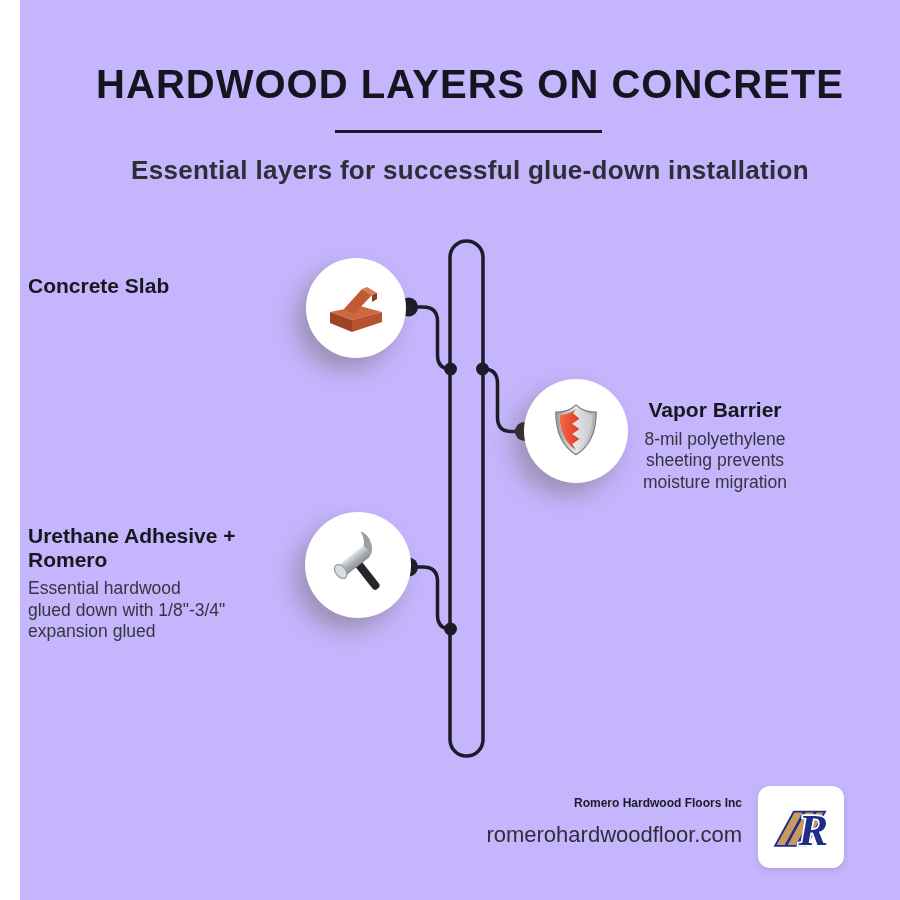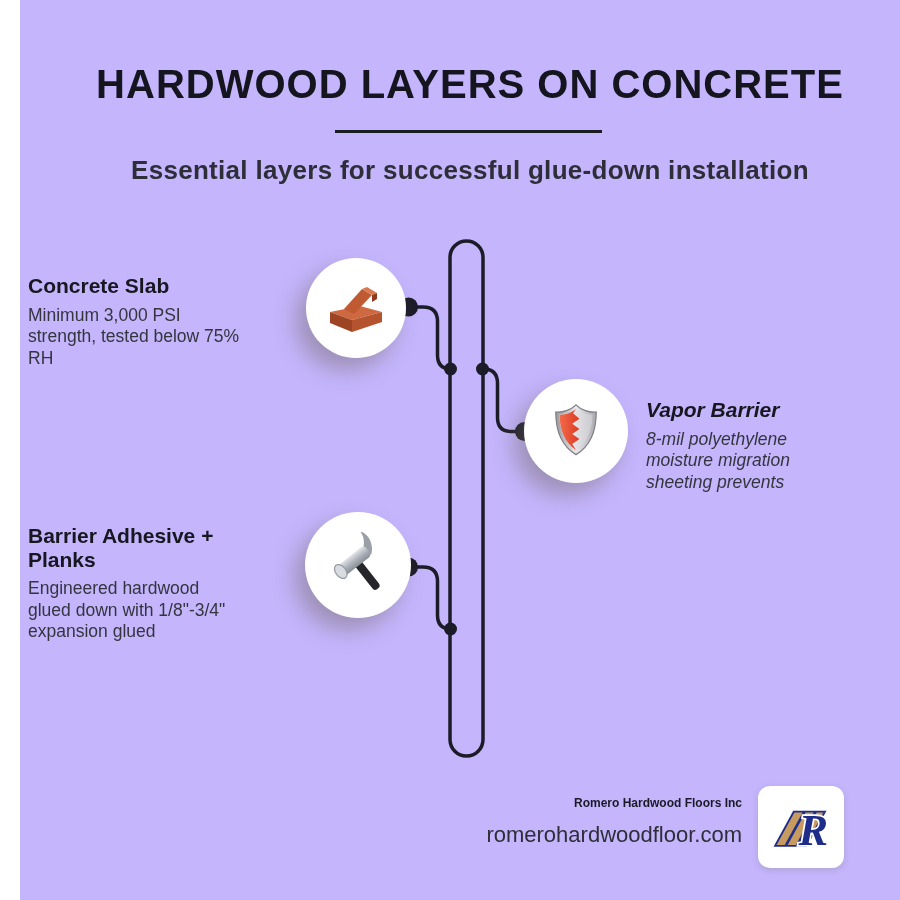--- a/index.html
+++ b/index.html
@@ -27,21 +27,21 @@
     position:absolute;background:#ffffff;border-radius:50%;
     box-shadow:-10px 12px 22px rgba(110,100,95,.45);
     display:flex;align-items:center;justify-content:center;
   }
   .c1{left:286px;top:258px;width:100px;height:100px;}
   .c2{left:504px;top:379px;width:104px;height:104px;}
   .c3{left:285px;top:512px;width:106px;height:106px;}
   
   .step-text{position:absolute;width:260px;}
   .step-text.left{right:632px;}
-  .step-text.right{left:626px;text-align:left;width:210px;font-style:italic;}
+  .step-text.right{left:590px;text-align:center;width:210px;}
   .t1{top:274px;}
   .t2{top:398px;}
   .t3{top:524px;}
   .step-title{font-size:21px;font-weight:700;color:#17171f;line-height:1.12;margin:0 0 7px 0;}
   .step-desc{font-size:17.5px;color:#35353e;line-height:1.24;margin:0;}
   
   .footer-text{position:absolute;right:178px;top:796px;text-align:right;}
   .footer-company{font-size:12px;font-weight:700;color:#1b1b27;margin:0 0 12px 0;}
   .footer-site{font-size:22px;font-weight:400;color:#2e2e38;margin:0;}
   .logo-box{
@@ -71,25 +71,20 @@
       <circle cx="430.5" cy="369" r="6.5"></circle>
       <circle cx="462.5" cy="369" r="6.5"></circle>
       <circle cx="504.5" cy="431.5" r="9.5"></circle>
       <circle cx="388.5" cy="567" r="9.5"></circle>
       <circle cx="430.5" cy="629" r="6.5"></circle>
     </g>
   </svg>
 
   <div class="step-text left t1">
     <p class="step-title">Concrete Slab</p>
-    <p class="step-desc">
-      <span style="display:block">Minimum 3,000 PSI</span>
-      <span style="display:block">strength, tested below 75%</span>
-      <span style="display:block">RH</span>
-    </p>
   </div>
   <div class="node-circle c1">
     <svg width="64" height="64" viewBox="0 0 64 64">
 
       <polygon points="6,36 36,30 58,36 28,44" fill="#cd6840"></polygon>
       <polygon points="6,36 28,44 28,56 6,47" fill="#9d4424"></polygon>
       <polygon points="28,44 58,36 58,46 28,56" fill="#b5532f"></polygon>
 
       <polygon points="20,33 38,13 48,19 30,38" fill="#c05a33"></polygon>
       <polygon points="38,13 43,11 53,17 48,19" fill="#d87a50"></polygon>
@@ -116,32 +111,32 @@
       </defs>
       <path d="M32,4 C38,10 48,13.5 56,12.5 C56,34 49,53 32,63 C15,53 8,34 8,12.5 C16,13.5 26,10 32,4 Z" fill="url(#silver)" stroke="#7d7d84" stroke-width="1.4"></path>
       <path d="M32,9 C37,13.5 45,16.2 51.5,15.6 C51.5,33 45.5,48.5 32,57.5 C18.5,48.5 12.5,33 12.5,15.6 C19,16.2 27,13.5 32,9 Z" fill="url(#innerSilver)"></path>
       <path d="M32,9 C27,13.5 19,16.2 12.5,15.6 C12.5,33 18.5,48.5 32,57.5 L27.5,50.5 L36,44.5 L27.5,38.5 L36,32.5 L27.5,26.5 L36,20.5 L28.5,14 Z" fill="url(#redGrad)"></path>
     </svg>
   </div>
   <div class="step-text right t2">
     <p class="step-title">Vapor Barrier</p>
     <p class="step-desc">
       <span style="display:block">8-mil polyethylene</span>
+      <span style="display:block">sheeting prevents</span>
       <span style="display:block">moisture migration</span>
-      <span style="display:block">sheeting prevents</span>
     </p>
   </div>
 
   <div class="step-text left t3">
     <p class="step-title">
-      <span style="display:block">Barrier Adhesive +</span>
-      <span style="display:block">Planks</span>
+      <span style="display:block">Urethane Adhesive +</span>
+      <span style="display:block">Romero</span>
     </p>
     <p class="step-desc">
-      <span style="display:block">Engineered hardwood</span>
+      <span style="display:block">Essential hardwood</span>
       <span style="display:block">glued down with 1/8"-3/4"</span>
       <span style="display:block">expansion glued</span>
     </p>
   </div>
   <div class="node-circle c3">
     <svg width="66" height="66" viewBox="0 0 64 64">
       <defs>
         <linearGradient id="steel" x1="0" y1="0" x2="0" y2="1">
           <stop offset="0" stop-color="#e3e6ea"></stop>
           <stop offset="0.5" stop-color="#aeb3bb"></stop>

